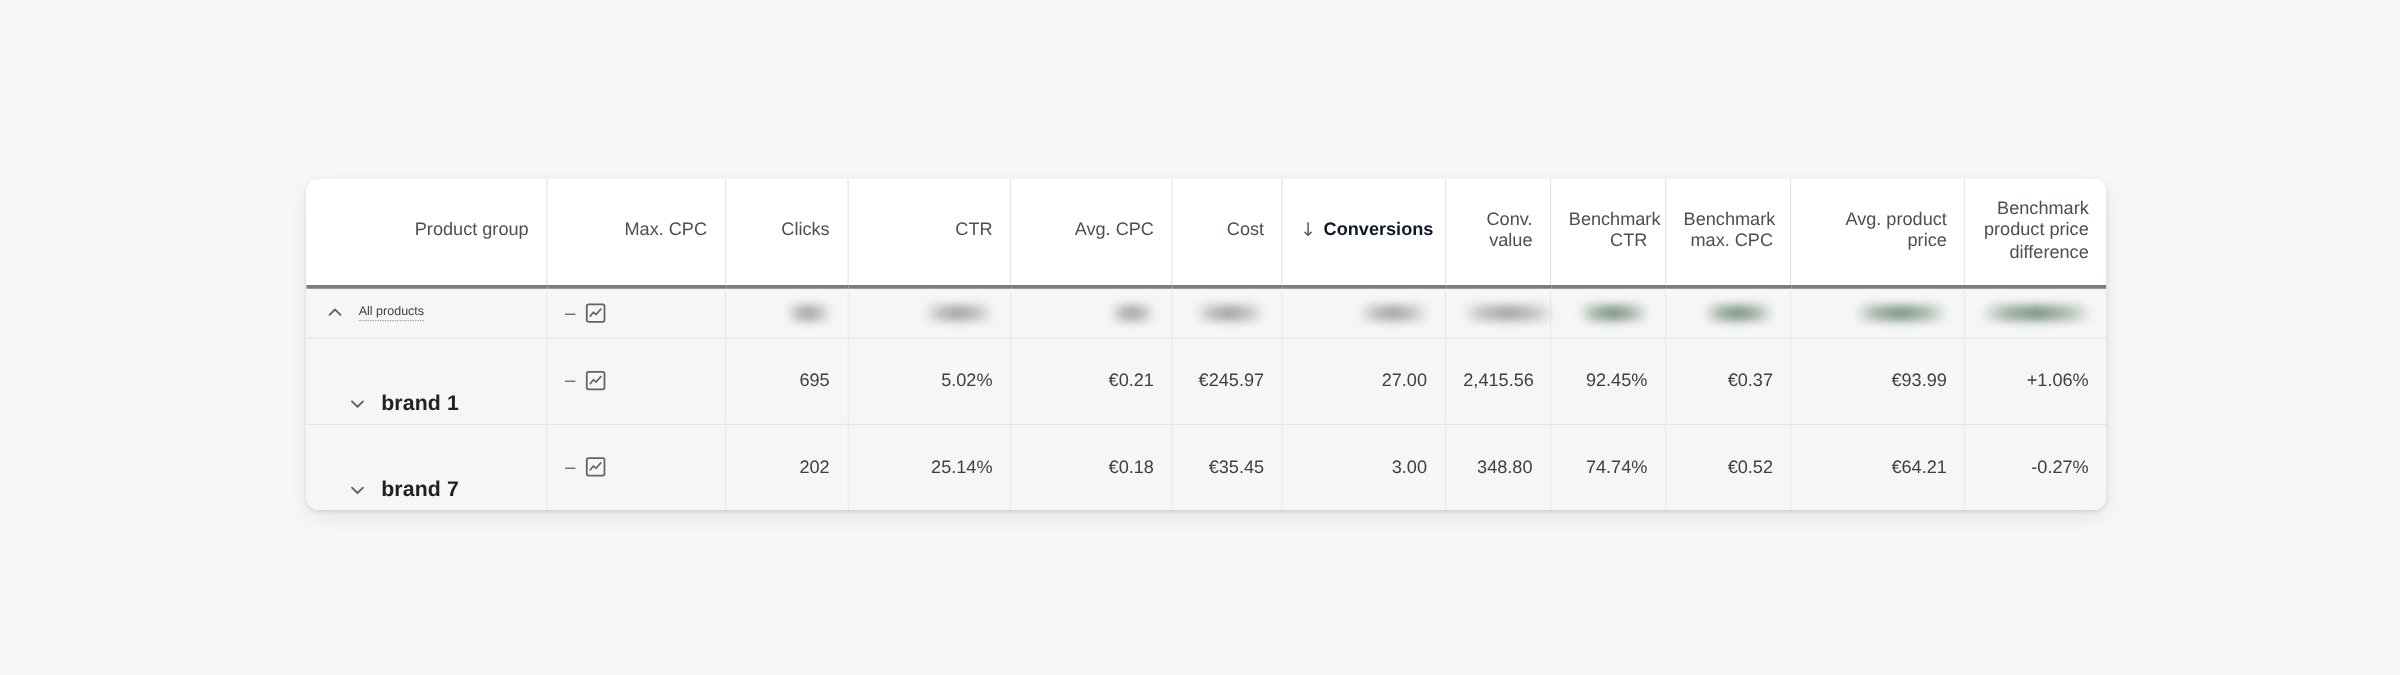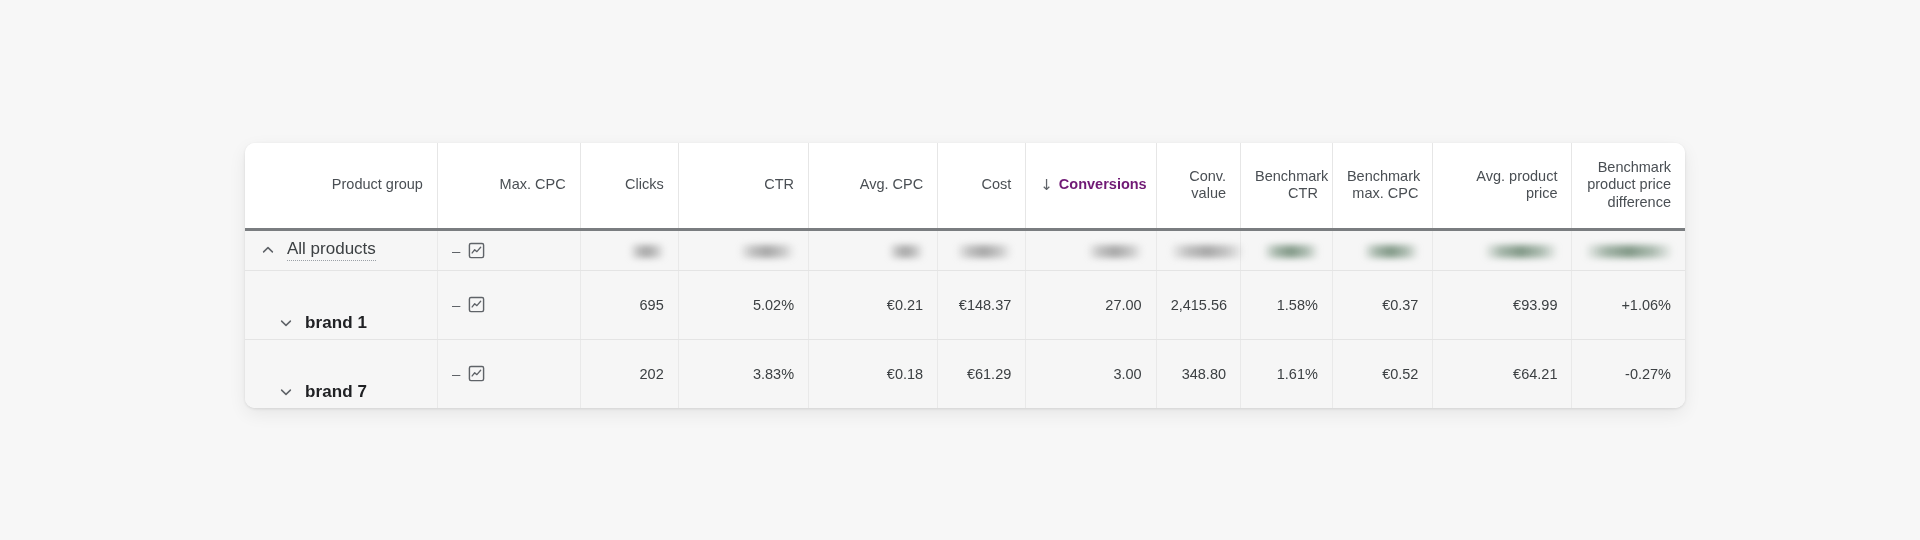--- a/index.html
+++ b/index.html
@@ -68,21 +68,21 @@
   }
   th.green.last { border-right: none; text-align: right; }
 
   th.sorted .sort-wrap {
     display: inline-flex;
     align-items: center;
     gap: 6px;
     justify-content: flex-end;
     white-space: nowrap;
   }
-  th.sorted .sort-label { font-weight: 700; color: #701a75; }
+  th.sorted .sort-label { font-weight: 700; color: #0f172a; }
   .sort-arrow {
     font-size: 15px;
     color: #5f6368;
     line-height: 1;
     font-family: "DejaVu Sans", sans-serif;
   }
 
   .th-text { display: block; }
 
   
@@ -127,21 +127,21 @@
     flex: 0 0 18px;
     display: inline-flex;
     align-items: center;
     justify-content: center;
     color: #5f6368;
     cursor: pointer;
   }
   .chev svg { display: block; }
 
   .group-label-all {
-    font-size: 17px;
+    font-size: 10px;
     color: #3c4043;
     border-bottom: 1px dotted #9aa0a6;
     padding-bottom: 1px;
     cursor: pointer;
   }
   .group-label-brand {
     font-size: 17px;
     font-weight: 700;
     color: #202124;
     letter-spacing: 0.1px;
@@ -321,24 +321,24 @@
                 <svg width="17" height="17" viewBox="0 0 18 18" fill="none" aria-hidden="true">
                   <rect x="1.5" y="1.5" width="15" height="15" rx="1.6" stroke="#5f6368" stroke-width="1.5"></rect>
                   <path d="M4.4 11.6 L7.1 8.2 L9.4 10.2 L13.4 5.6" stroke="#5f6368" stroke-width="1.4" stroke-linecap="round" stroke-linejoin="round"></path>
                 </svg>
               </span>
             </span>
           </td>
           <td>695</td>
           <td>5.02%</td>
           <td>€0.21</td>
-          <td>€148.37</td>
+          <td>€245.97</td>
           <td>27.00</td>
           <td>2,415.56</td>
-          <td class="green">1.58%</td>
+          <td class="green">92.45%</td>
           <td class="green">€0.37</td>
           <td class="green">€93.99</td>
           <td class="green last">+1.06%</td>
         </tr>
 
         <tr class="row-brand">
           <td class="cell-group">
             <span class="group-inner">
               <span class="chev">
                 <svg width="14" height="14" viewBox="0 0 14 14" fill="none" aria-hidden="true">
@@ -353,26 +353,26 @@
               <span class="dash">–</span>
               <span class="chart-icon">
                 <svg width="17" height="17" viewBox="0 0 18 18" fill="none" aria-hidden="true">
                   <rect x="1.5" y="1.5" width="15" height="15" rx="1.6" stroke="#5f6368" stroke-width="1.5"></rect>
                   <path d="M4.4 11.6 L7.1 8.2 L9.4 10.2 L13.4 5.6" stroke="#5f6368" stroke-width="1.4" stroke-linecap="round" stroke-linejoin="round"></path>
                 </svg>
               </span>
             </span>
           </td>
           <td>202</td>
-          <td>3.83%</td>
+          <td>25.14%</td>
           <td>€0.18</td>
-          <td>€61.29</td>
+          <td>€35.45</td>
           <td>3.00</td>
           <td>348.80</td>
-          <td class="green">1.61%</td>
+          <td class="green">74.74%</td>
           <td class="green">€0.52</td>
           <td class="green">€64.21</td>
           <td class="green last">-0.27%</td>
         </tr>
 
       </tbody>
     </table>
   </div>
 
 </div>

